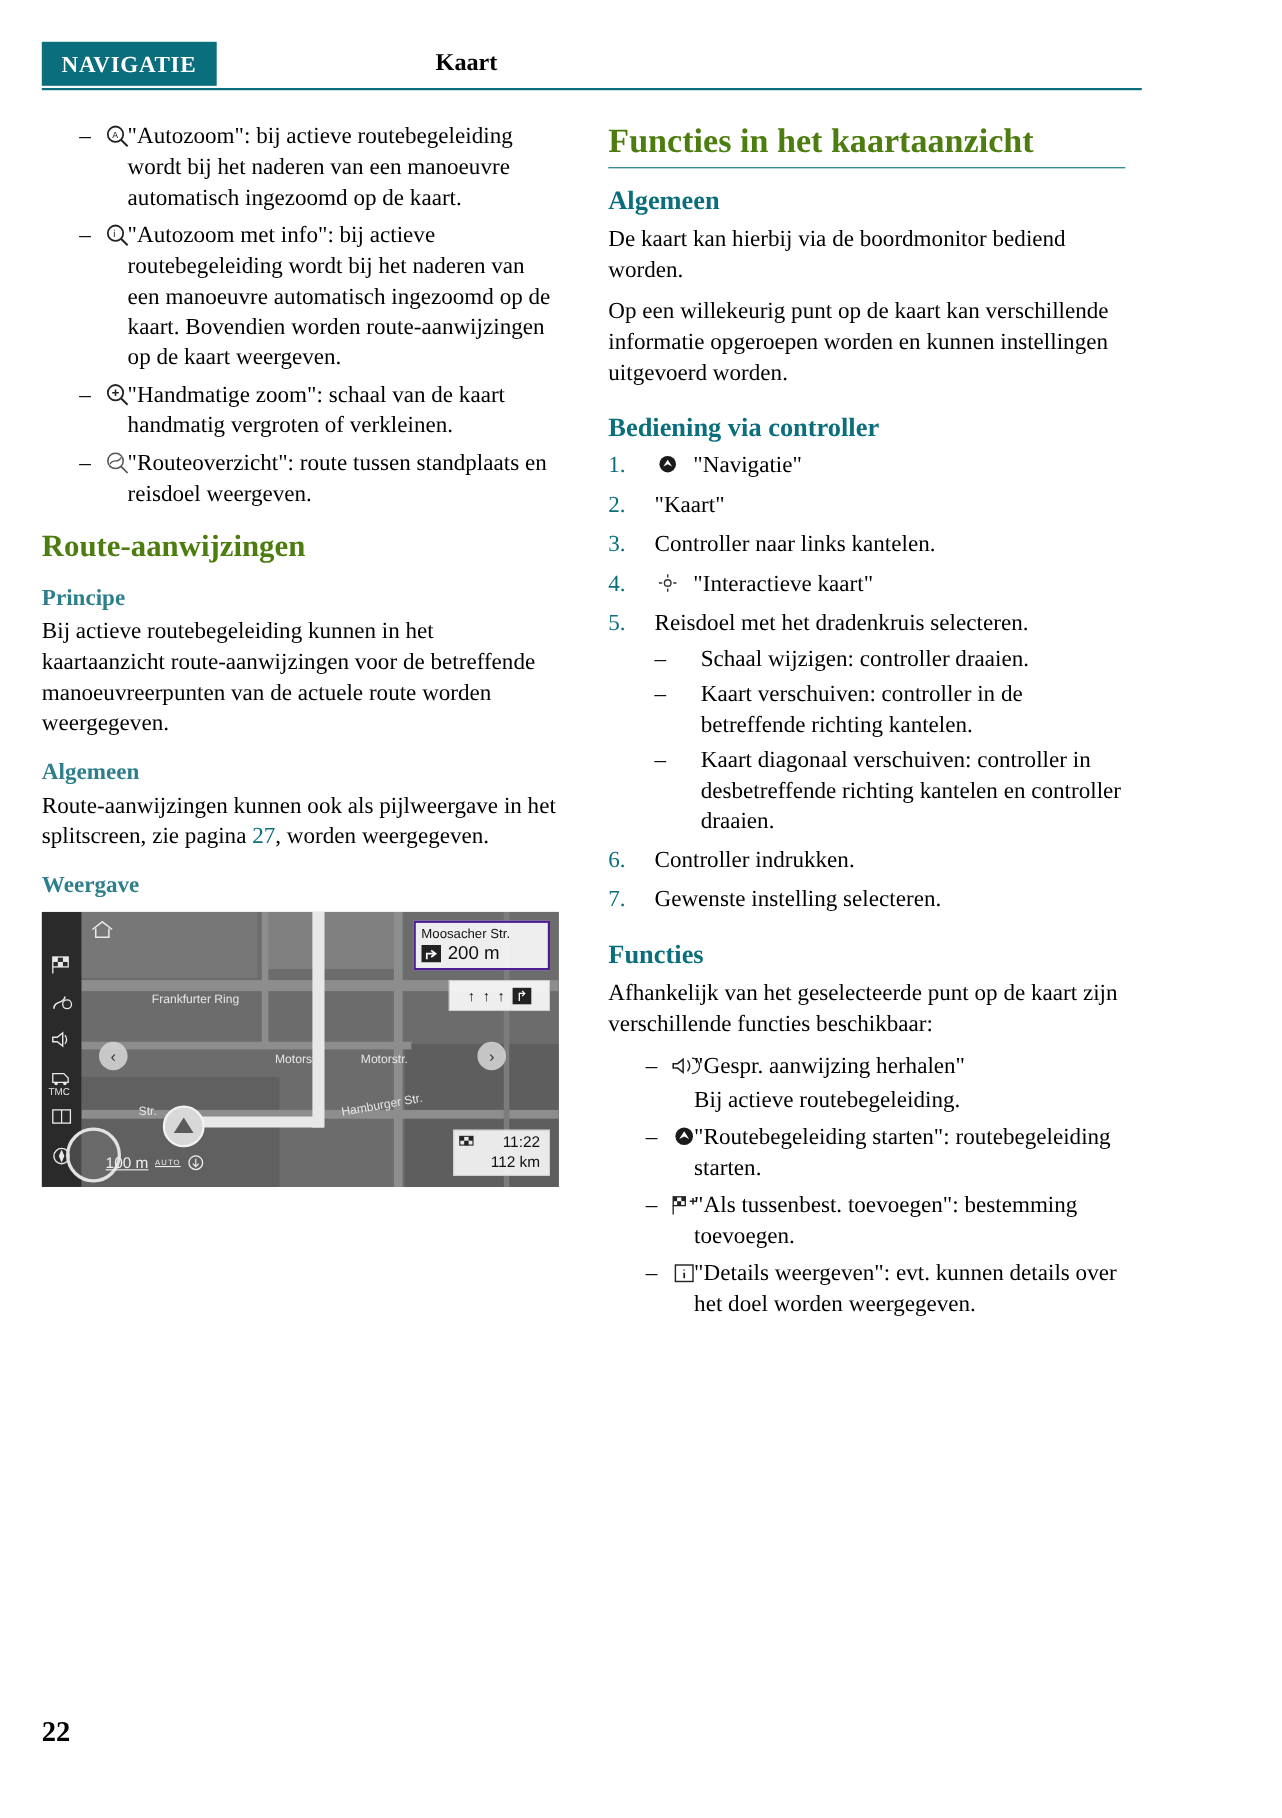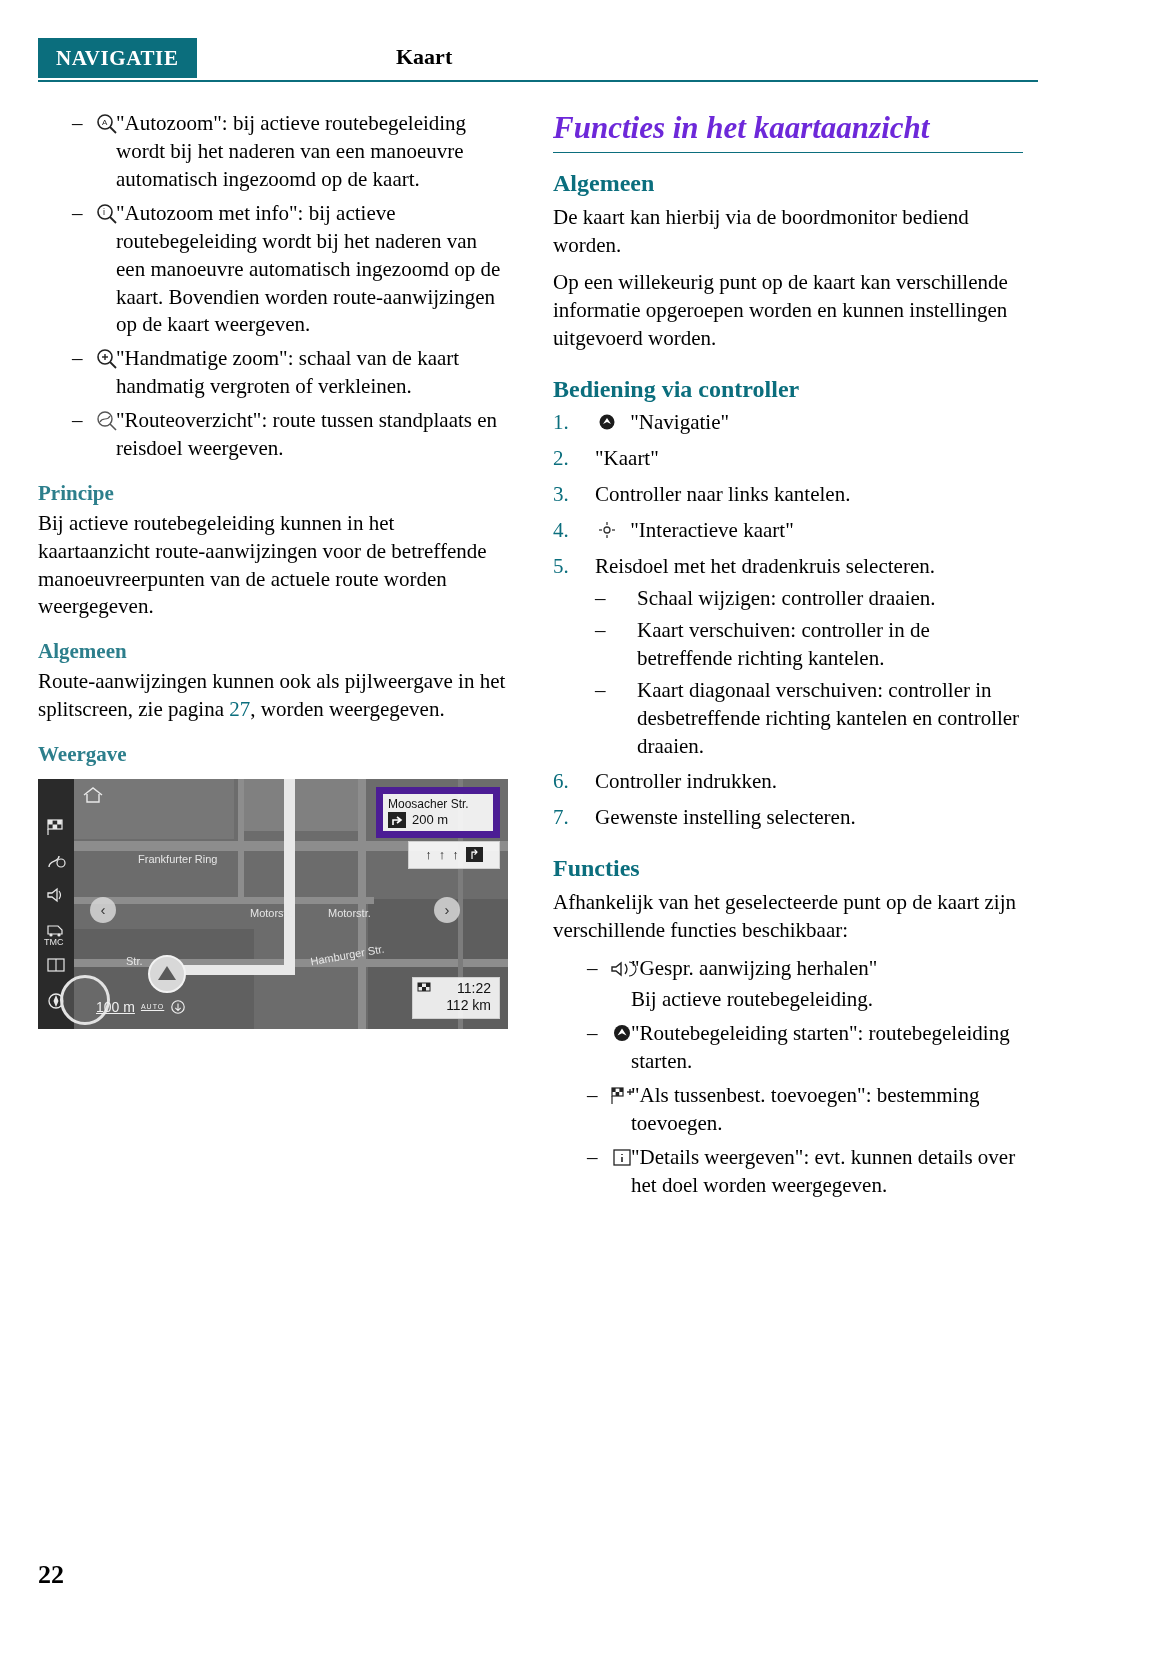--- a/index.html
+++ b/index.html
@@ -70,24 +70,23 @@
     width: 470px;
   }
   .col-left { left: 38px; }
   .col-right { left: 553px; }
 
   
   h1.section {
     font-family: "Liberation Serif", serif;
     font-weight: bold;
     font-size: 31px;
-    color: #6d28d9;
+    color: #4d7c0f;
     margin: 0 0 6px 0;
     line-height: 1.15;
-    font-style: italic;
   }
   .rule-teal {
     height: 1.5px;
     background: #0b6e7d;
     margin: 2px 0 16px 0;
   }
   h2.sub {
     font-family: "Liberation Serif", serif;
     font-weight: bold;
     font-size: 24px;
@@ -247,33 +246,33 @@
     position: absolute;
     left: 44px; top: 6px;
     width: 22px; height: 20px;
     color: #e9e9e9;
   }
   .destbox {
     position: absolute;
     right: 8px; top: 8px;
     width: 124px;
     background: rgba(250,250,250,0.92);
-    border: 7px solid #4c1d95;
+    border: 2px solid #4c1d95;
     font-family: "Liberation Sans", sans-serif;
     font-size: 12px;
     color: #111;
     padding: 3px 5px;
     box-sizing: border-box;
   }
   .destbox .street { font-size: 12px; }
   .destbox .dist {
     display: flex;
     align-items: center;
     gap: 6px;
-    font-size: 13px;
+    font-size: 17px;
     margin-top: 1px;
   }
   .lanebox {
     position: absolute;
     right: 8px; top: 62px;
     width: 90px; height: 26px;
     background: rgba(250,250,250,0.92);
     border: 1px solid #cfcfcf;
     display: flex;
     align-items: center;
@@ -411,20 +410,21 @@
           <svg viewBox="0 0 26 24" width="26" height="24">
             <circle cx="11" cy="10" r="7" fill="none" stroke="#555" stroke-width="1.4"></circle>
             <line x1="16" y1="15" x2="22" y2="21" stroke="#555" stroke-width="1.6"></line>
             <path d="M6 13 C9 7, 13 13, 16 7" fill="none" stroke="#555" stroke-width="1.2"></path>
           </svg>
         </span>
         <span>"Routeoverzicht": route tussen standplaats en reisdoel weergeven.</span>
       </li>
     </ul>
 
+    <h1 class="section" style="font-size:28px; margin-top:18px;">Route-aanwijzingen</h1>
 
     <h3 class="subsub">Principe</h3>
     <p class="body">Bij actieve routebegeleiding kunnen in het kaartaanzicht route-aanwijzingen voor de betreffende manoeuvreerpunten van de actuele route worden weergegeven.</p>
 
     <h3 class="subsub">Algemeen</h3>
     <p class="body"><span>Route-aanwijzingen kunnen ook als pijlweergave in het splitscreen, zie pagina </span><span class="pagelink">27</span><span>, worden weergegeven.</span></p>
 
     <h3 class="subsub">Weergave</h3>
 
     <div class="figure">

